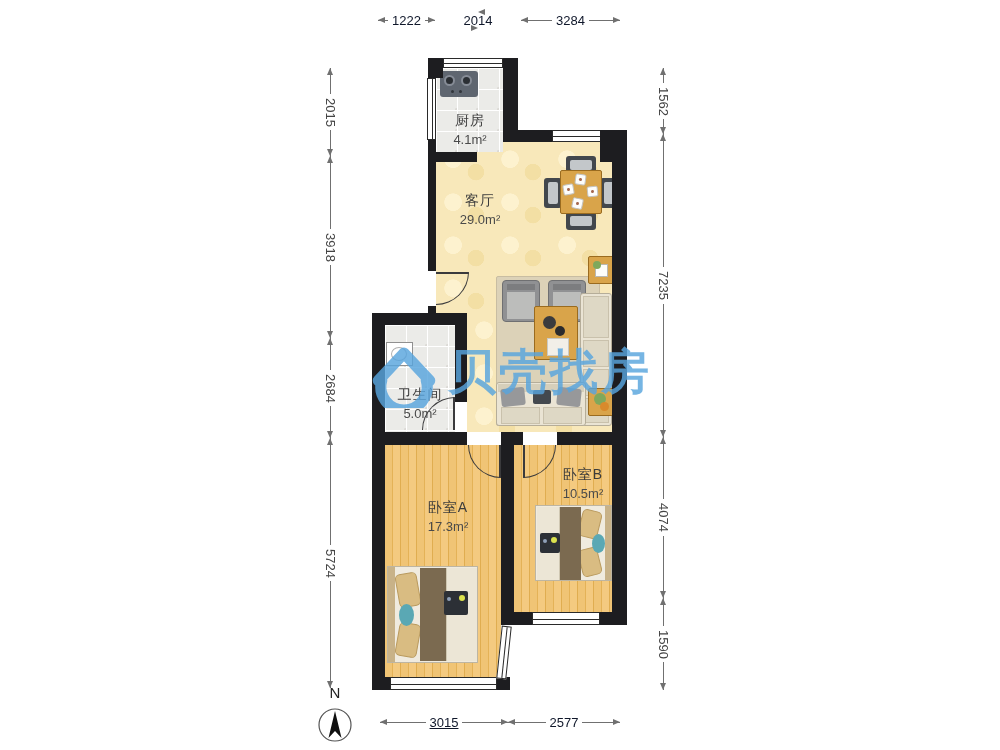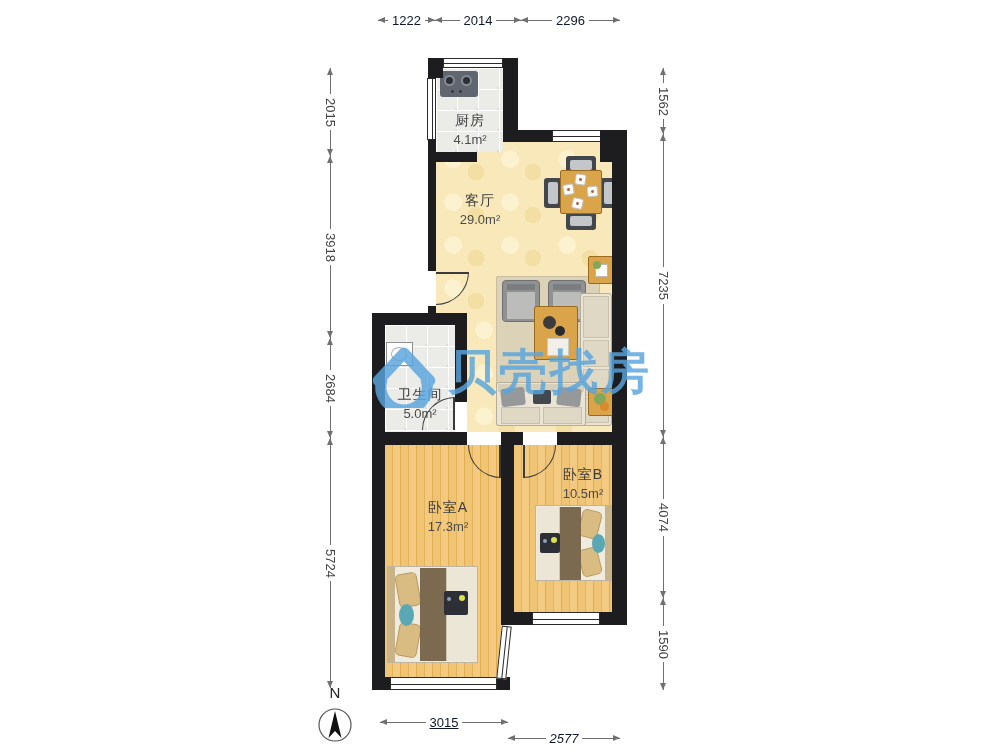--- a/index.html
+++ b/index.html
@@ -233,37 +233,37 @@
       <path d="M 18 52 A 27 27 0 1 0 70 52" fill="none" stroke="#58a5de" stroke-width="13" stroke-linecap="round"></path>
     </svg>
     <span class="wm-text">贝壳找房</span>
   </div>
 
   <div class="dimh" style="left:378px;top:12px;width:57px;">
     <span class="ln a"></span>
       <span class="lbl">1222</span>
       <span class="ln b"></span>
   </div>
-  <div class="dimh" style="left:435px;top:12px;width:86px;">
+  <div class="dimh" style="left:435px;top:12px;width:86px;flex-direction:column;">
     <span class="ln a"></span>
       <span class="lbl">2014</span>
       <span class="ln b"></span>
   </div>
   <div class="dimh" style="left:521px;top:12px;width:99px;">
     <span class="ln a"></span>
-      <span class="lbl">2296</span>
+      <span class="lbl">3284</span>
       <span class="ln b"></span>
   </div>
 
   <div class="dimh" style="left:380px;top:714px;width:128px;text-decoration:underline;">
     <span class="ln a"></span>
       <span class="lbl">3015</span>
       <span class="ln b"></span>
   </div>
-  <div class="dimh" style="left:508px;top:730px;width:112px;font-style:italic;">
+  <div class="dimh" style="left:508px;top:714px;width:112px;">
     <span class="ln a"></span>
       <span class="lbl">2577</span>
       <span class="ln b"></span>
   </div>
 
   <div class="dimv" style="left:322px;top:68px;height:88px;">
     <span class="ln a"></span>
       <span class="lbl">2015</span>
       <span class="ln b"></span>
   </div>

